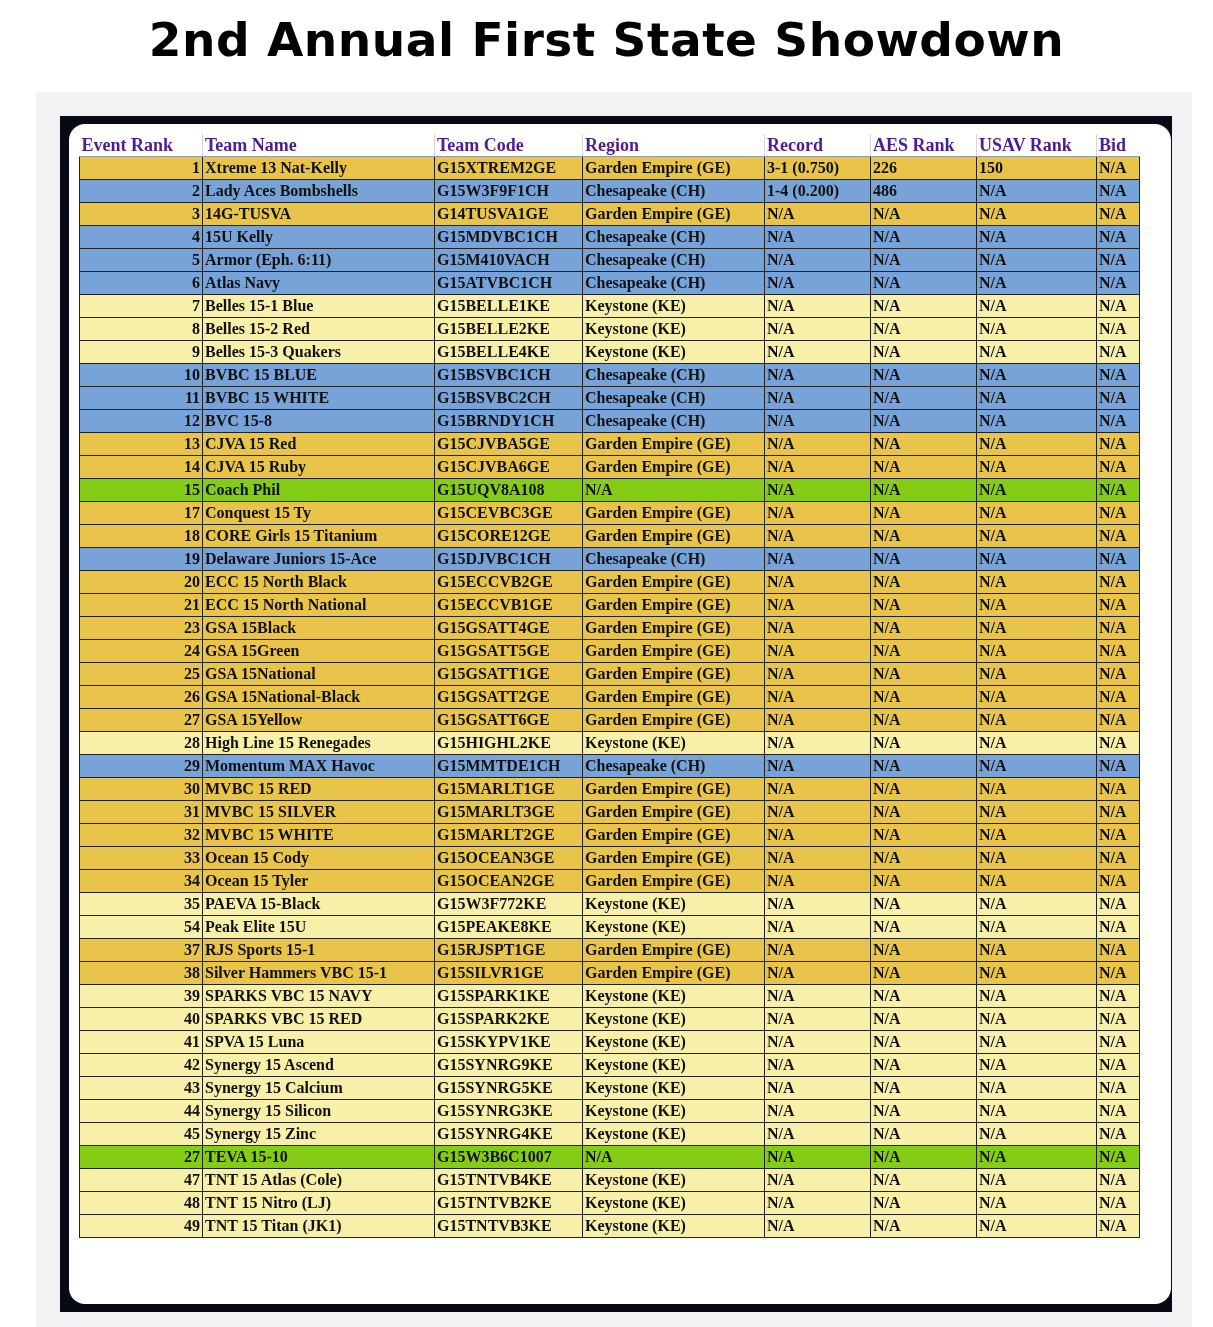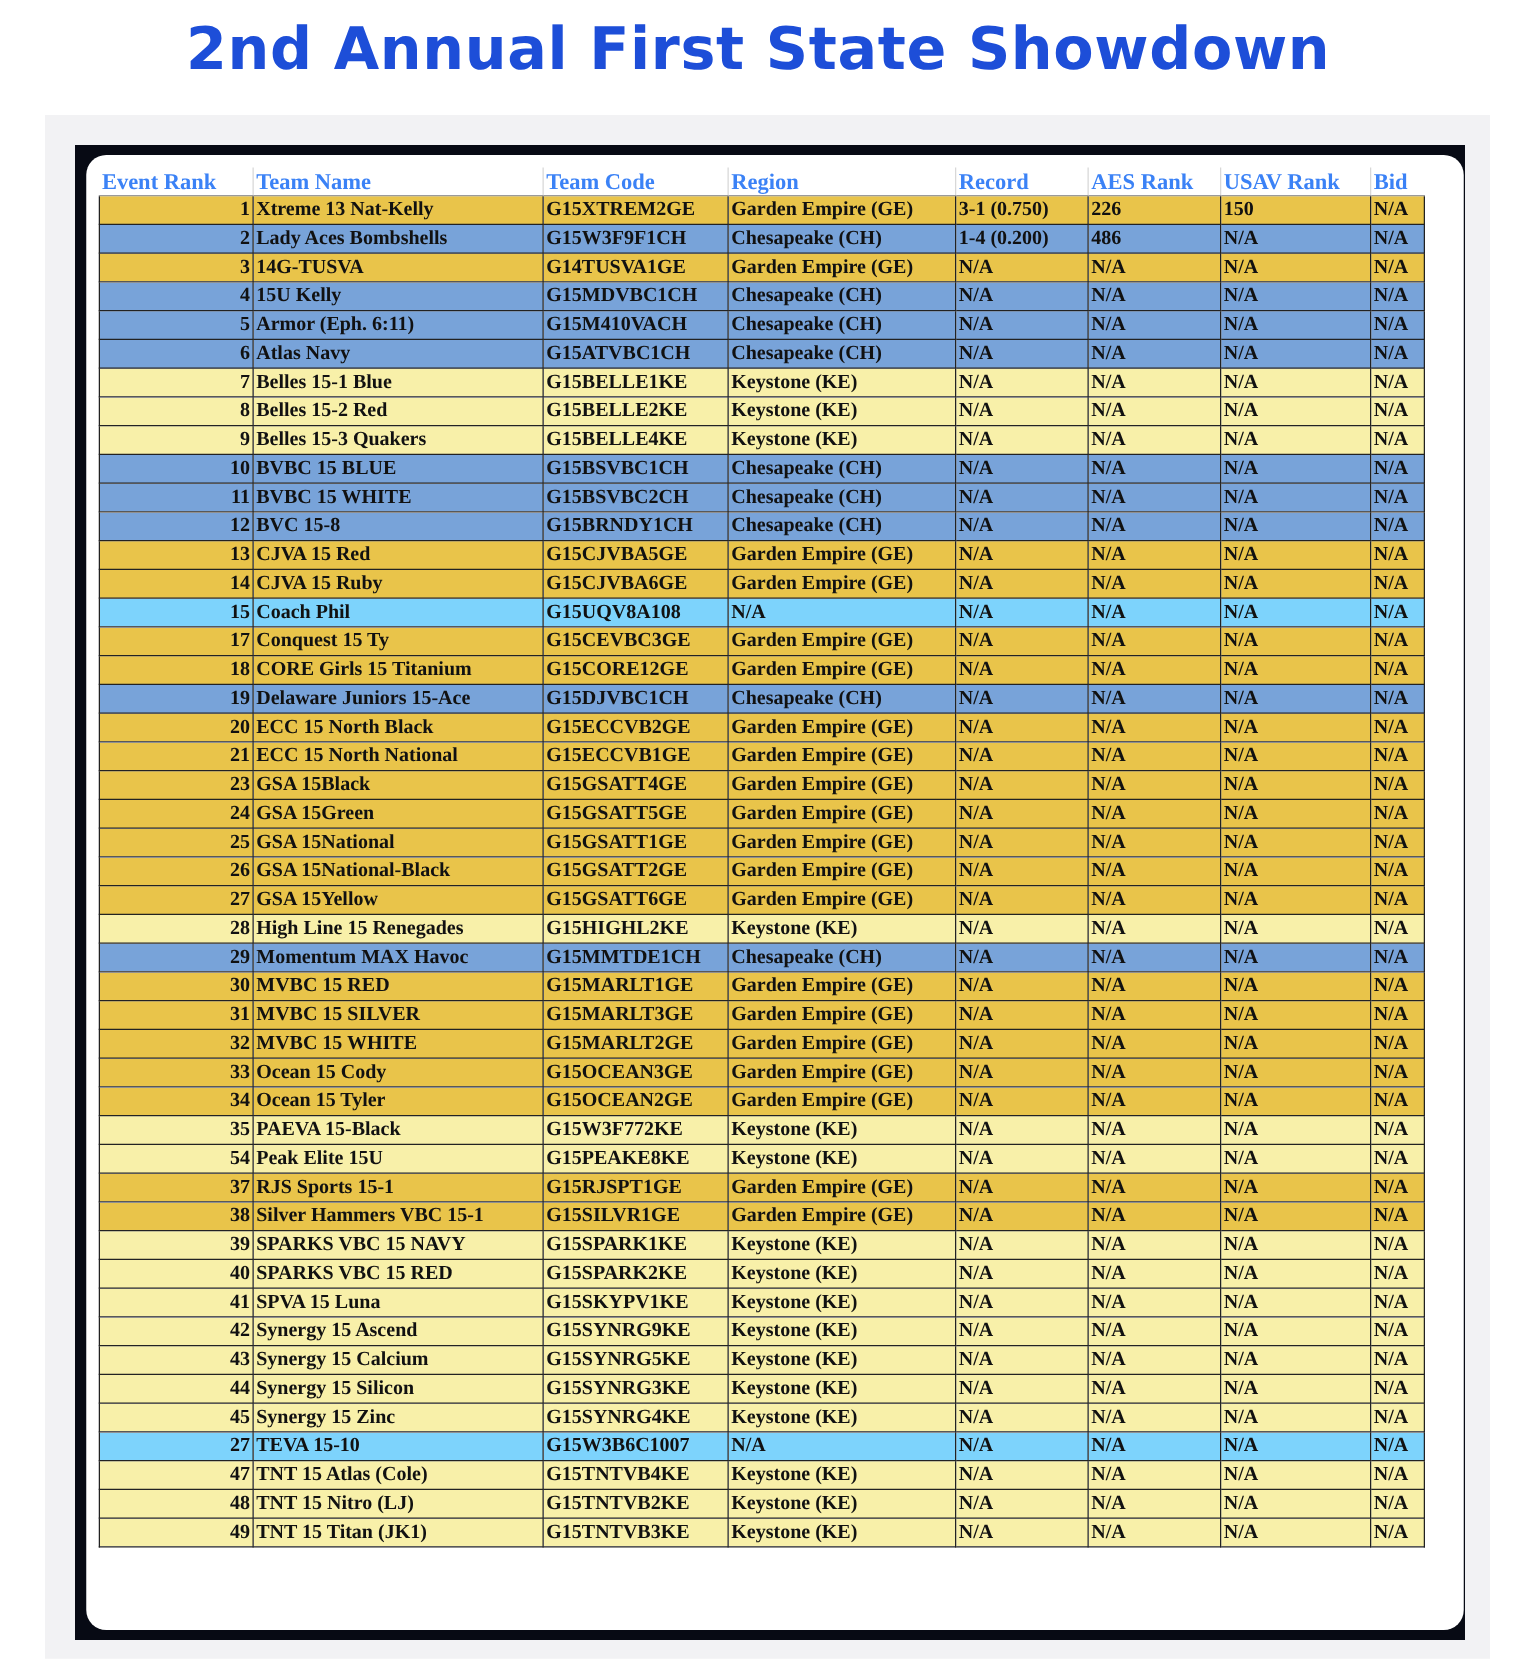--- a/index.html
+++ b/index.html
@@ -1,20 +1,20 @@
 <!DOCTYPE html>
 <html><head>
 <meta charset="utf-8">
 <style>
   html, body { margin: 0; padding: 0; background: #ffffff; }
   body { width: 1213px; height: 1327px; position: relative; overflow: hidden; }
   .title {
     position: absolute; left: 0; top: 8px; width: 1213px; height: 64px;
     text-align: center; font-family: "DejaVu Sans", sans-serif; font-weight: bold;
-    font-size: 47px; line-height: 64px; color: #1d4ed8; letter-spacing: 0.5px;
+    font-size: 47px; line-height: 64px; color: #000000; letter-spacing: 0.5px;
   }
   .panel {
     position: absolute; left: 36px; top: 92px; width: 1156px; height: 1235px;
     background: #f2f2f4;
   }
   .frame {
     position: absolute; left: 60px; top: 116px; width: 1112px; height: 1196px;
     background: #070a14;
   }
   .card {
@@ -24,30 +24,30 @@
   table.standings {
     position: absolute; left: 79px; top: 134px;
     border-collapse: collapse; table-layout: fixed;
     font-family: "Liberation Serif", serif; font-weight: bold; font-size: 16px;
     color: #111;
   }
   table.standings th, table.standings td {
     height: 22px; padding: 0 2px; line-height: 22px; white-space: nowrap; overflow: hidden;
   }
   table.standings th {
-    text-align: left; font-size: 18px; background: #ffffff; color: #3b82f6;
+    text-align: left; font-size: 18px; background: #ffffff; color: #4c1d95;
     border-left: 1px solid #d8d8d8; border-bottom: 1px solid #9a9a9a;
   }
   table.standings th:first-child { border-left: none; }
   table.standings td { border: 1.5px solid #222; }
   td.rank { text-align: right; }
   tr.ge td { background: #e9c44a; }
   tr.ch td { background: #78a3d9; }
   tr.ke td { background: #f8f0a9; }
-  tr.na td { background: #7dd3fc; }
+  tr.na td { background: #84cc16; }
 </style>
 </head>
 <body>
 
 <div class="title">2nd Annual First State Showdown</div>
 <div class="panel"></div>
 <div class="frame"></div>
 <div class="card"></div>
 
 <table class="standings">

